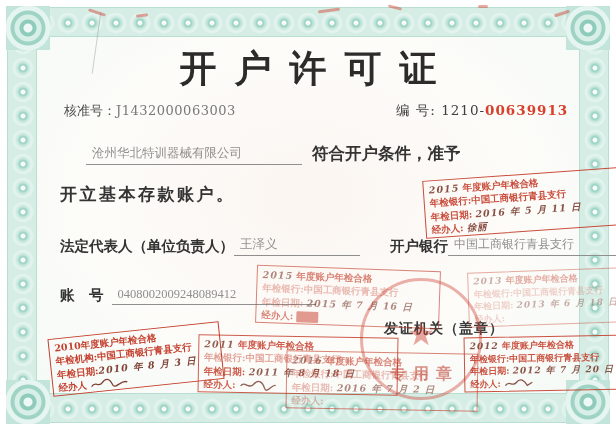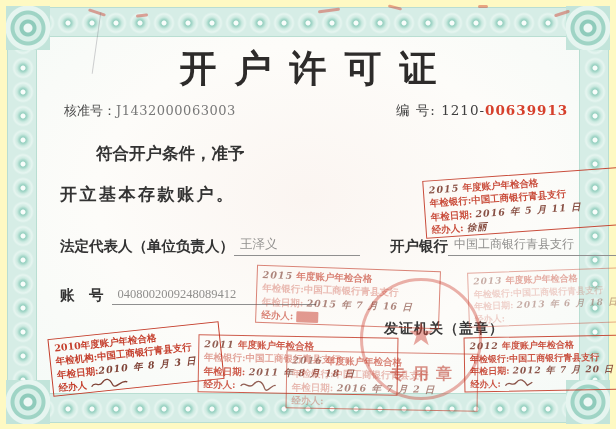--- a/index.html
+++ b/index.html
@@ -1,16 +1,16 @@
 <!DOCTYPE html>
 <html><head>
 <meta charset="utf-8">
 <style>
   html,body{margin:0;padding:0;background:#e9e9e9;}
-  .cert{position:relative;width:616px;height:429px;background:#fef9c3;overflow:hidden;
+  .cert{position:relative;width:616px;height:429px;background:#ffffff;overflow:hidden;
         font-family:"DejaVu Serif","Liberation Serif",serif;}
   
   .band{position:absolute;background-color:#d6ede6;border:1px solid #b9ded2;box-sizing:border-box;}
   .band.h{background-image:radial-gradient(circle at 12px 15px,#f8fdfb 2px,#96d0c0 3px,#cdeae1 6px,#e6f5f0 9px,#d6ede6 11px);background-size:24px 30px;}
   .band.v{background-image:radial-gradient(circle at 15px 12px,#f8fdfb 2px,#96d0c0 3px,#cdeae1 6px,#e6f5f0 9px,#d6ede6 11px);background-size:30px 24px;}
   .band.top{left:7px;top:7px;right:7px;height:30px;}
   .band.bottom{left:7px;bottom:6px;right:7px;height:30px;}
   .band.left{left:7px;top:7px;bottom:6px;width:30px;}
   .band.right{right:7px;top:7px;bottom:6px;width:30px;}
   .corner{position:absolute;width:44px;height:44px;z-index:2;
@@ -105,20 +105,21 @@
     <div class="approval">
       <span>核准号：</span><span class="val">J1432000063003</span>
     </div>
 
     <div class="serial">
       <span>编 号:</span>
       <span>1210-</span><span class="red">00639913</span>
     </div>
 
     <div class="row review">
+      <span class="fill company">沧州华北特训器械有限公司</span>
       <span class="lbl-big meets">符合开户条件，准予</span>
     </div>
 
     <div class="openline">开立基本存款账户。</div>
 
     <div class="row rep">
       <span class="lbl-med">法定代表人（单位负责人）</span>
       <span class="fill repname">王泽义</span>
       <span class="lbl-med banklbl">开户银行</span>
       <span class="fill bankname">中国工商银行青县支行</span>

